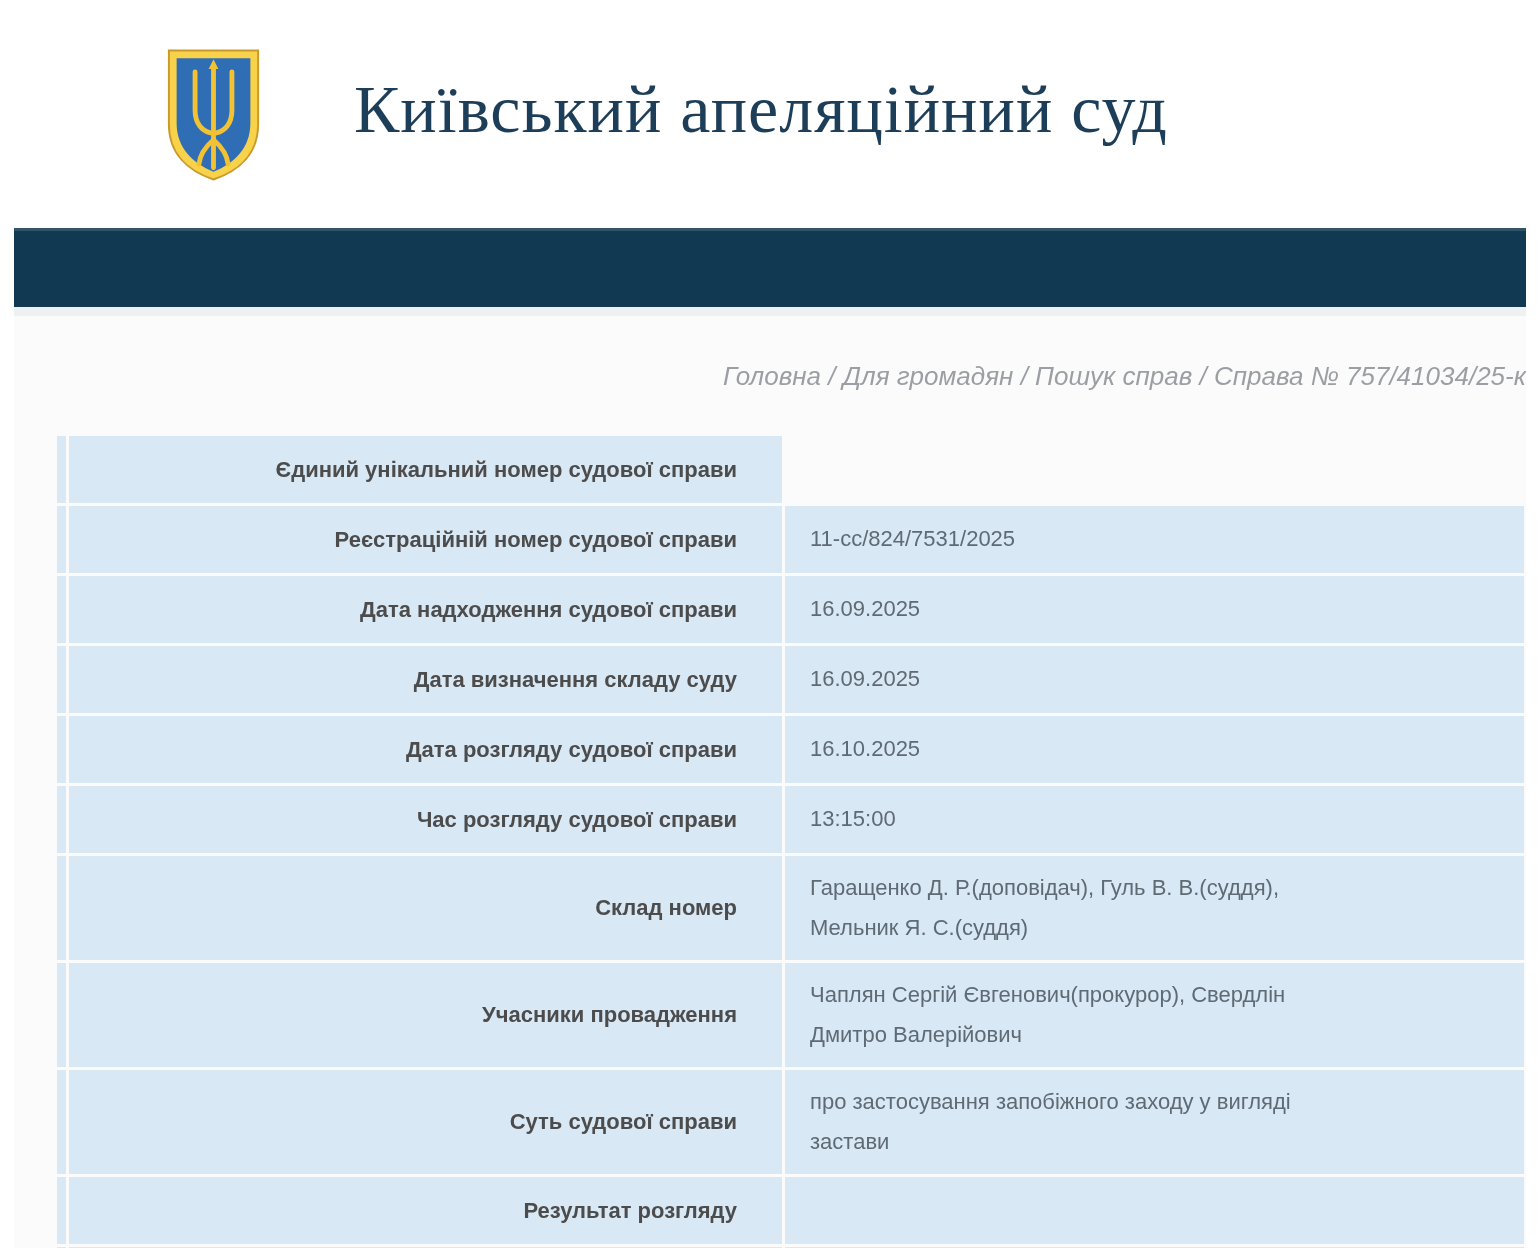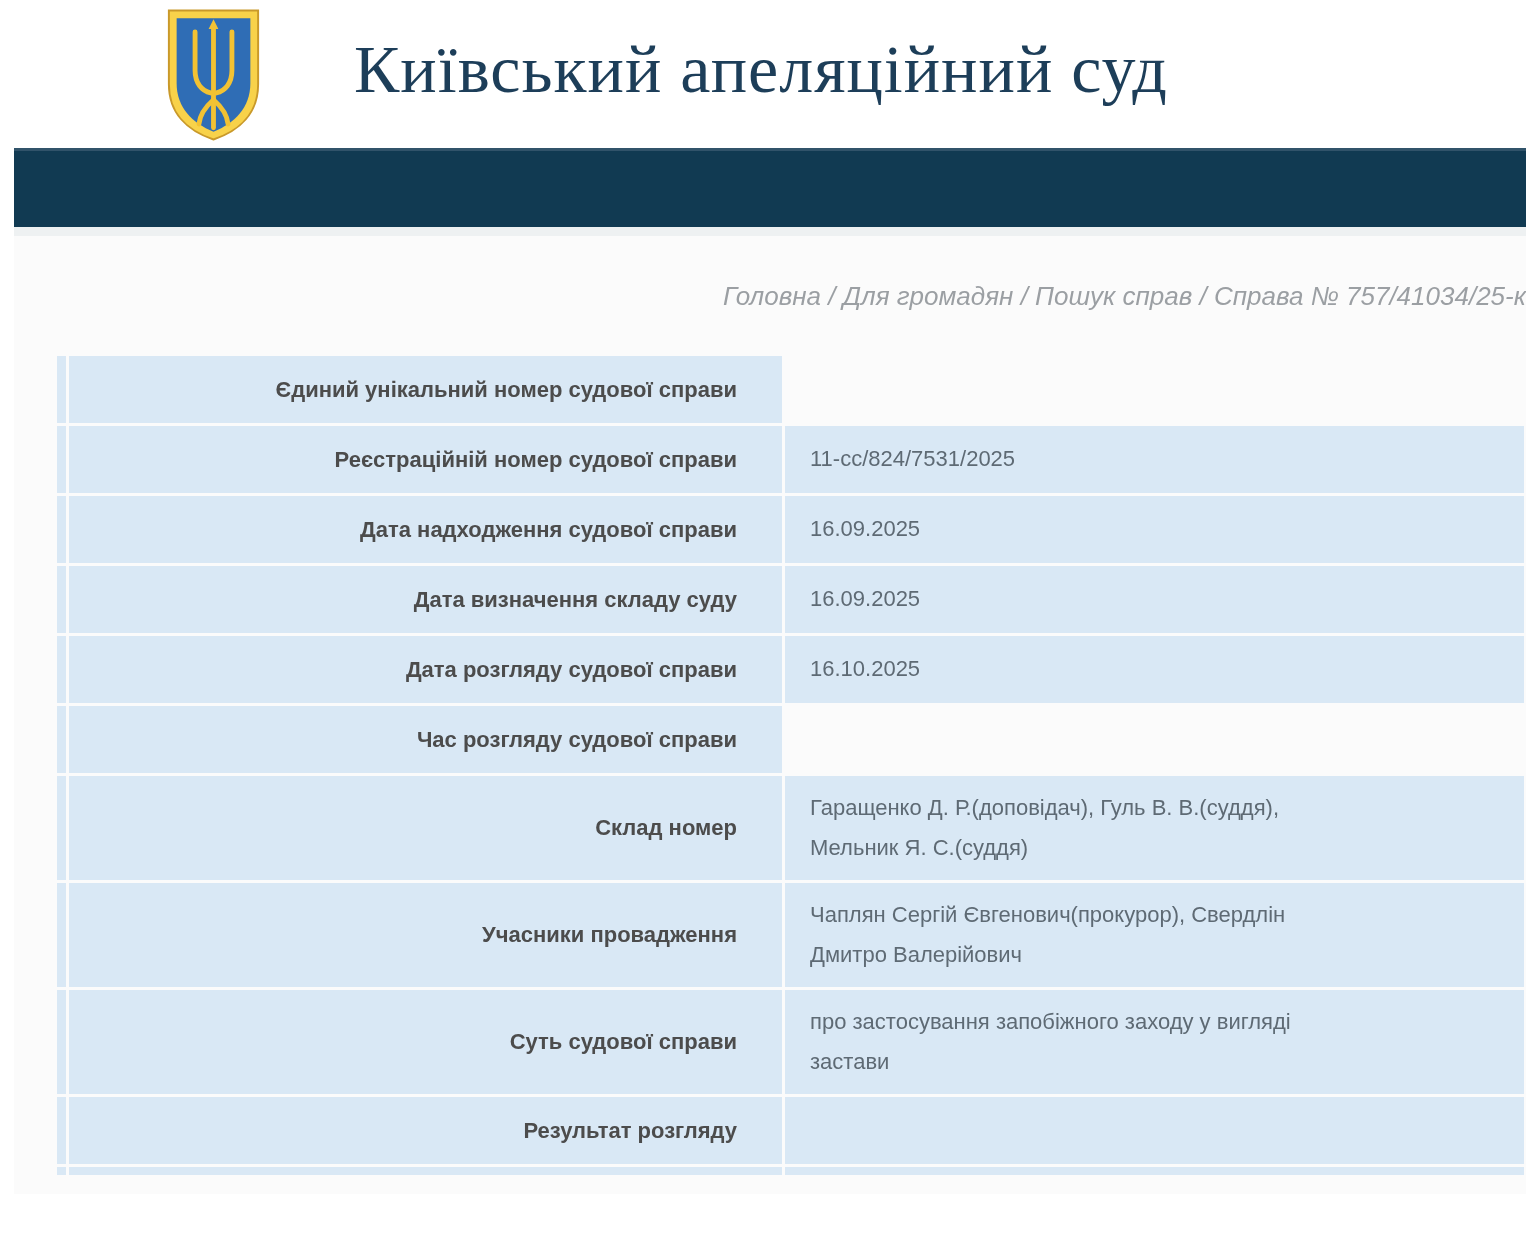--- a/index.html
+++ b/index.html
@@ -14,21 +14,21 @@
   }
   *{box-sizing:border-box;}
   html,body{margin:0;padding:0;}
   body{
     width:1540px;height:1248px;overflow:hidden;background:#ffffff;
     font-family:"Liberation Sans","DejaVu Sans",sans-serif;
   }
 
   
   .site-header{
-    height:148px;display:flex;align-items:center;
+    height:228px;display:flex;align-items:center;
     padding-left:165px;background:#ffffff;
   }
   .logo{width:97px;height:137px;flex:0 0 auto;}
   .logo svg{width:97px;height:137px;display:block;}
   .site-title{
     font-family:"Liberation Serif","DejaVu Serif",serif;
     font-size:68px;font-weight:400;letter-spacing:1px;
     color:var(--title-navy);margin:0 0 10px 92px;white-space:nowrap;
   }
 
@@ -124,20 +124,21 @@
           <div class="t-value">16.09.2025</div>
         </div>
         <div class="t-row">
           <div class="t-spacer"></div>
           <div class="t-label">Дата розгляду судової справи</div>
           <div class="t-value">16.10.2025</div>
         </div>
         <div class="t-row">
           <div class="t-spacer"></div>
           <div class="t-label">Час розгляду судової справи</div>
+          <div class="t-value">13:15:00</div>
         </div>
         <div class="t-row">
           <div class="t-spacer"></div>
           <div class="t-label">Склад номер</div>
           <div class="t-value">Гаращенко Д. Р.(доповідач), Гуль В. В.(суддя),
 Мельник Я. С.(суддя)</div>
         </div>
         <div class="t-row">
           <div class="t-spacer"></div>
           <div class="t-label">Учасники провадження</div>

